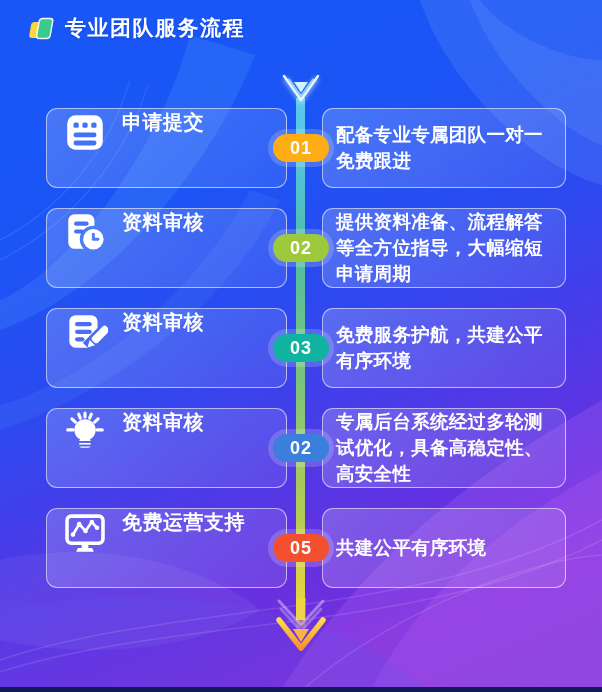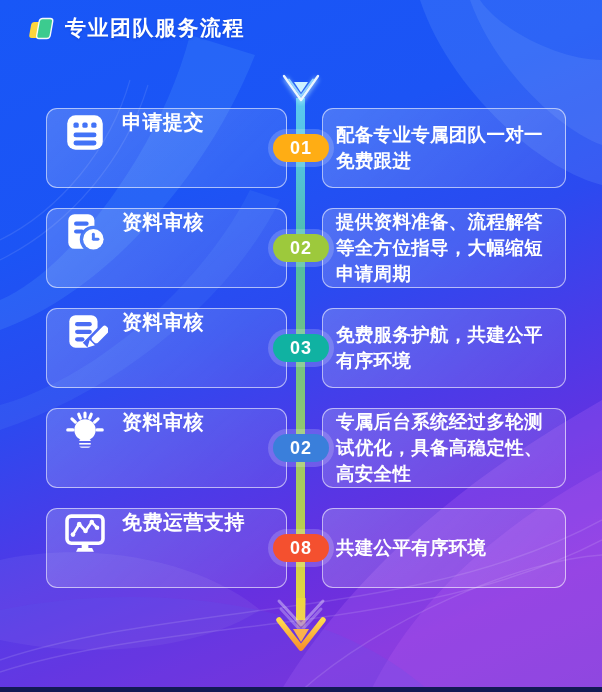--- a/index.html
+++ b/index.html
@@ -225,19 +225,19 @@
             <circle cx="33.5" cy="18" r="2.2"></circle>
             <rect x="18.8" y="32.8" width="6.4" height="4.5"></rect>
             <path d="M13.5 41 L30.5 41 L28.8 37.3 L15.2 37.3 Z"></path>
           </g>
         </svg>
         <div class="step-title">免费运营支持</div>
       </div>
       <div class="box box-right">
         <div class="step-desc">共建公平有序环境</div>
       </div>
-      <div class="badge" style="background-color: rgb(244, 80, 47);">08</div>
+      <div class="badge" style="background-color: rgb(244, 80, 47);">05</div>
     </div>
 
   </div>
 
   <div class="bottom-strip"></div>
 </div>
 
 </body></html>

